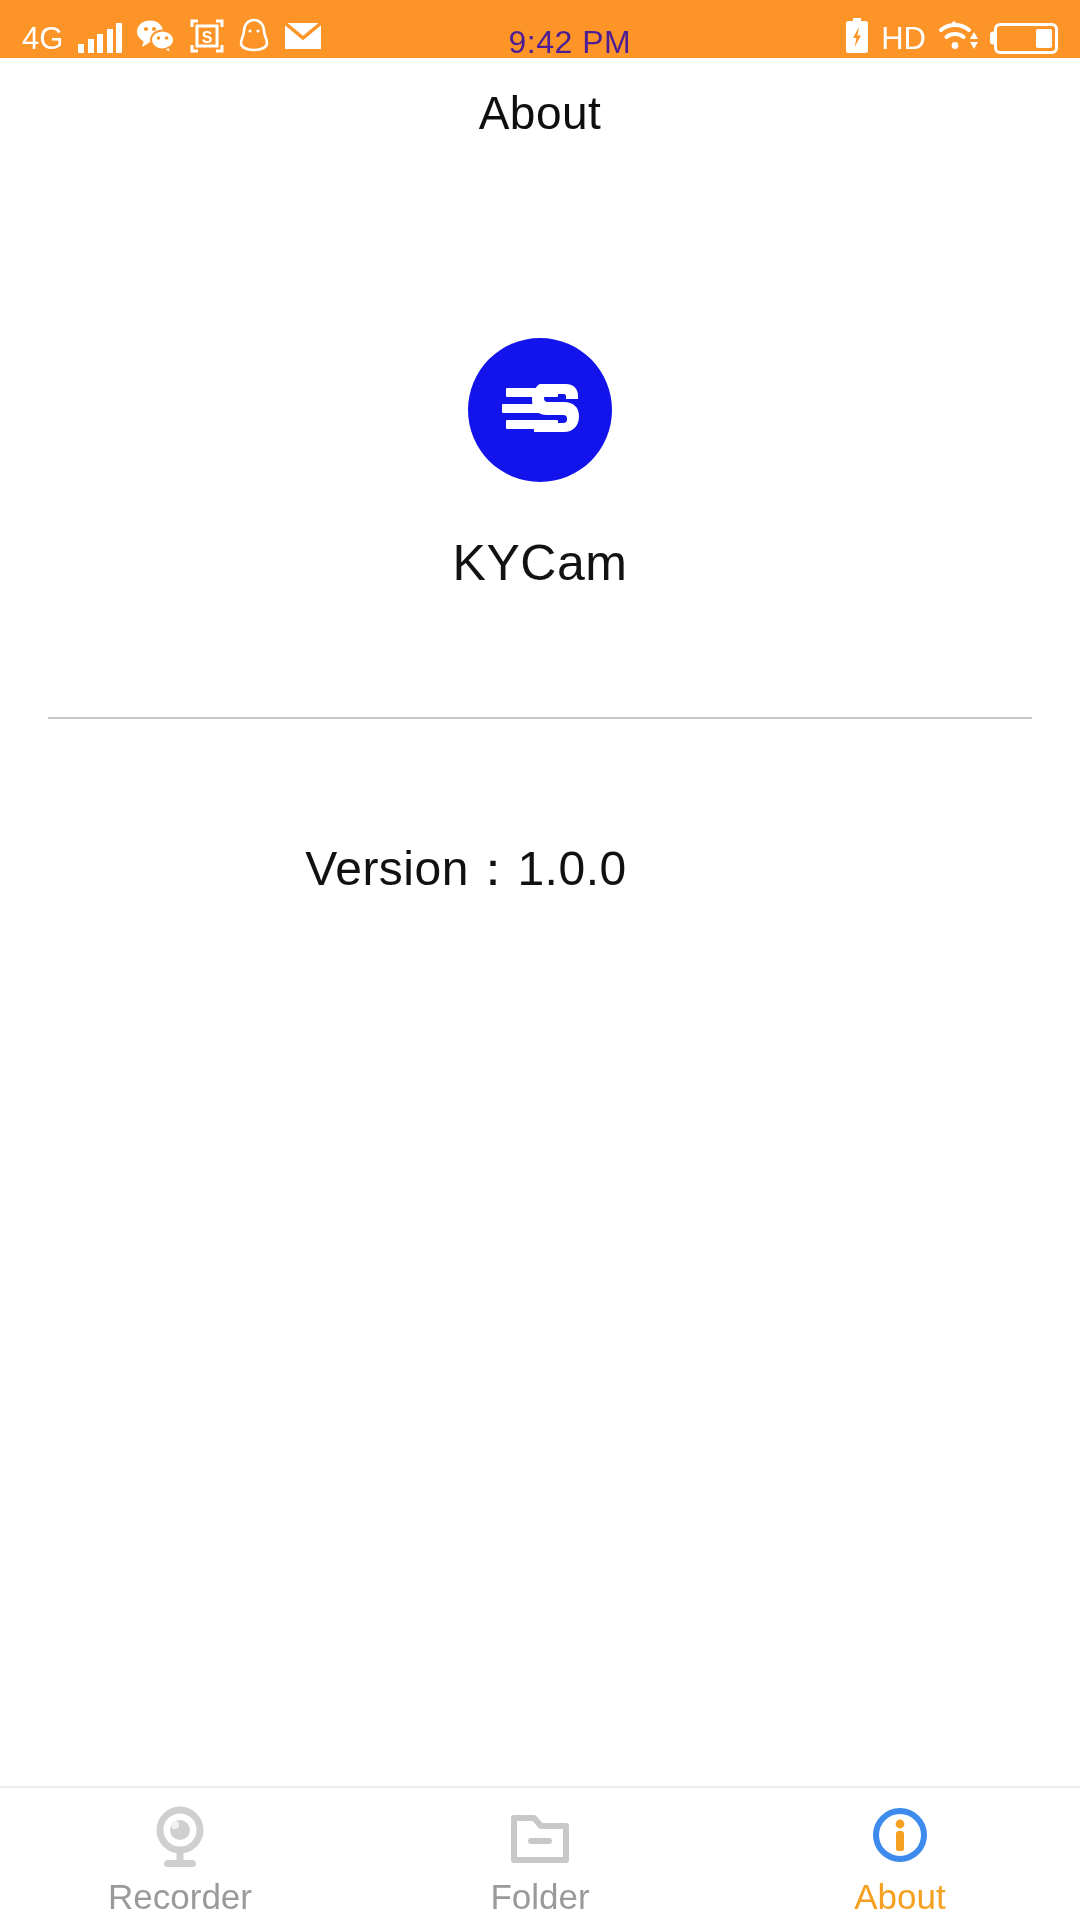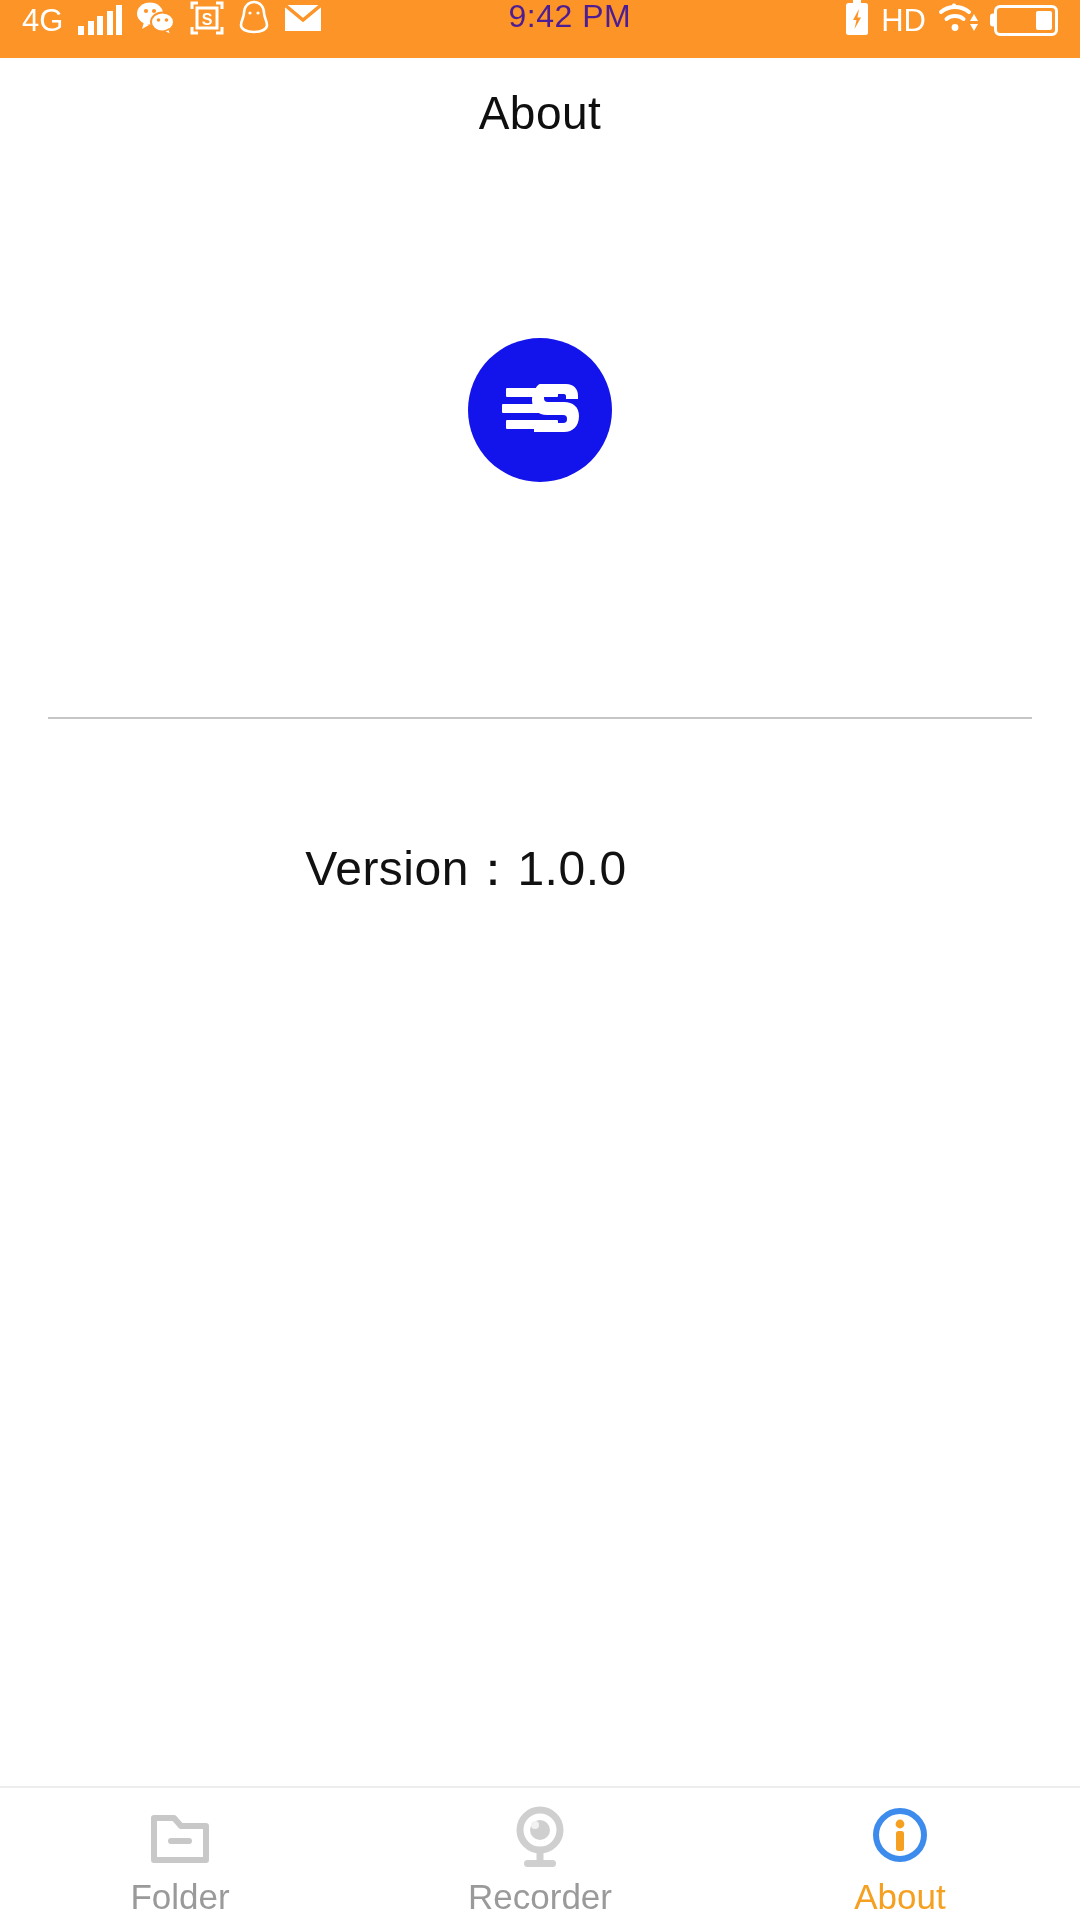--- a/index.html
+++ b/index.html
@@ -16,21 +16,21 @@
   }
 
   
   .status-bar {
     position: absolute;
     top: 0; left: 0;
     width: 1080px;
     height: 58px;
     background: #FC9427;
     display: flex;
-    align-items: flex-start;
+    align-items: flex-end;
     box-sizing: border-box;
     padding: 0 22px;
   }
   .status-left {
     display: flex;
     align-items: center;
     gap: 14px;
     flex: 0 0 auto;
   }
   .status-center {
@@ -325,51 +325,52 @@
         <rect x="14" y="46" width="52" height="9" rx="1"></rect>
         <rect x="18" y="62" width="52" height="9" rx="1"></rect>
         <path d="M52,26 L78,26 C86,26 90,31 90,38 L90,41 L78,41 L78,38.5 C78,36.5 77,36 75,36
                  L60,36 C57,36 56,37.5 56,40 C56,42.5 57,44 60,44 L76,44
                  C85,44 91,49 91,58 C91,68 85,74 76,74 L46,74 L46,65 L75,65
                  C78,65 79,63.5 79,61 C79,58.5 78,57 75,57 L59,57
                  C50,57 44,51.5 44,42 C44,33 50,26 52,26 Z"></path>
       </g>
     </svg>
   </div>
+  <div class="app-name">KYCam</div>
 </div>
 
 <div class="divider"></div>
 
 <div class="version-text">Version：1.0.0</div>
 
 <div class="tab-bar">
-
-  <div class="tab-item">
-    <span class="tab-icon">
-      <svg width="72" height="72" viewBox="0 0 72 72">
-        <path d="M10,16 H30 L37,24 H62 V58 H10 Z" fill="none" stroke="#c8c8c8" stroke-width="6" stroke-linejoin="round"></path>
-        <rect x="24" y="36" width="24" height="6" rx="3" fill="#c8c8c8"></rect>
-      </svg>
-    </span>
-    <span class="tab-label">Folder</span>
-  </div>
 
   <div class="tab-item">
     <span class="tab-icon">
       <svg width="72" height="72" viewBox="0 0 72 72">
         <circle cx="36" cy="28" r="20" fill="none" stroke="#cfcfcf" stroke-width="7"></circle>
         <circle cx="36" cy="28" r="10" fill="#cfcfcf"></circle>
         <circle cx="31" cy="23" r="4" fill="#f2f2f2"></circle>
         <rect x="32.5" y="47" width="7" height="12" fill="#cfcfcf"></rect>
         <rect x="20" y="58" width="32" height="7" rx="3.5" fill="#cfcfcf"></rect>
       </svg>
     </span>
     <span class="tab-label">Recorder</span>
   </div>
 
+  <div class="tab-item">
+    <span class="tab-icon">
+      <svg width="72" height="72" viewBox="0 0 72 72">
+        <path d="M10,16 H30 L37,24 H62 V58 H10 Z" fill="none" stroke="#c8c8c8" stroke-width="6" stroke-linejoin="round"></path>
+        <rect x="24" y="36" width="24" height="6" rx="3" fill="#c8c8c8"></rect>
+      </svg>
+    </span>
+    <span class="tab-label">Folder</span>
+  </div>
+
   <div class="tab-item active">
     <span class="tab-icon">
       <svg width="72" height="72" viewBox="0 0 72 72">
         <circle cx="36" cy="33" r="24" fill="none" stroke="#3D8BEC" stroke-width="6"></circle>
         <circle cx="36" cy="22" r="4.4" fill="#F5A020"></circle>
         <rect x="32" y="29" width="8" height="20" rx="2.5" fill="#F5A020"></rect>
       </svg>
     </span>
     <span class="tab-label">About</span>
   </div>

